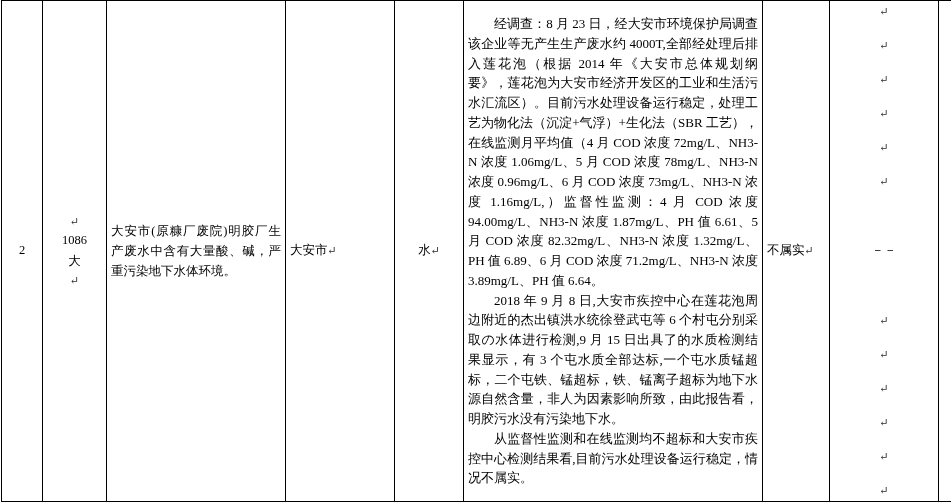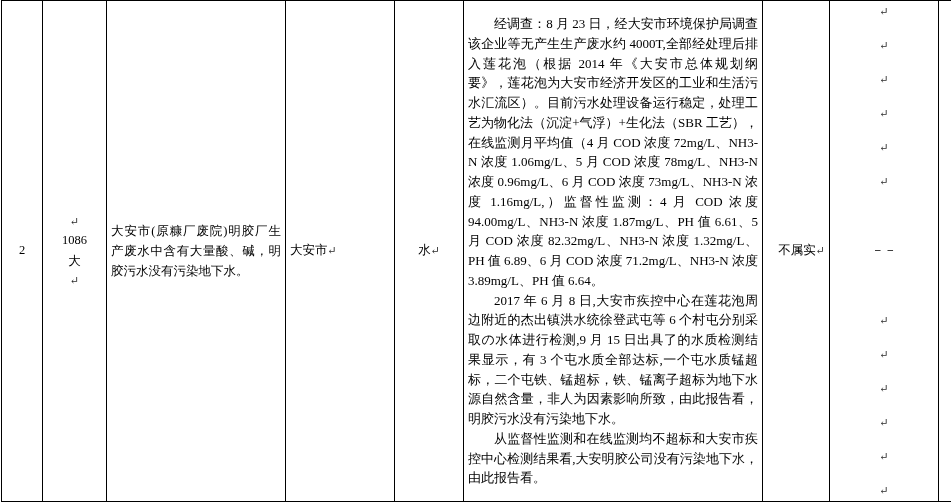--- a/index.html
+++ b/index.html
@@ -36,21 +36,21 @@
     color: #000;
     word-wrap: break-word;
     overflow: hidden;
   }
   td.c-num       { width: 32px;  text-align: center; }
   td.c-code      { width: 55px;  text-align: center; }
   td.c-subject   { width: 170px; text-align: left; }
   td.c-place     { width: 100px; }
   td.c-type      { width: 60px;  text-align: center; }
   td.c-detail    { width: 290px; text-align: left; vertical-align: top; }
-  td.c-result    { width: 58px;  text-align: right; vertical-align: middle; margin-left: 28px; }
+  td.c-result    { width: 58px;  text-align: left; vertical-align: middle; margin-left: 28px; }
   td.c-respon    { width: 100px; text-align: center; vertical-align: middle; }
   td.c-punish    { width: 80px;  text-align: center; vertical-align: middle; }
 
   .detail-body {
     font-size: 13px;
     line-height: 1.52;
     text-align: justify;
     text-justify: inter-ideograph;
   }
   .detail-body p {
@@ -114,36 +114,36 @@
       <td class="c-code">
         <div class="cell-stack">
           <span class="pilcrow">↵</span>
           <span>1086</span>
           <span>大</span>
           <span class="pilcrow">↵</span>
         </div>
       </td>
 
       <td class="c-subject">
-        <span class="subject-text">大安市(原糠厂废院)明胶厂生产废水中含有大量酸、碱，明胶污水没有污染地下水。</span>
+        <span class="subject-text">大安市(原糠厂废院)明胶厂生产废水中含有大量酸、碱，严重污染地下水体环境。</span>
       </td>
 
       <td class="c-place">
         <span>大安市</span><span class="pilcrow">↵</span>
       </td>
 
       <td class="c-type">
         <span>水</span><span class="pilcrow">↵</span>
       </td>
 
       <td class="c-detail">
         <div class="detail-body">
           <p>经调查：8 月 23 日，经大安市环境保护局调查该企业等无产生生产废水约 4000T,全部经处理后排入莲花泡（根据 2014 年《大安市总体规划纲要》，莲花泡为大安市经济开发区的工业和生活污水汇流区）。目前污水处理设备运行稳定，处理工艺为物化法（沉淀+气浮）+生化法（SBR 工艺），在线监测月平均值（4 月 COD 浓度 72mg/L、NH3-N 浓度 1.06mg/L、5 月 COD 浓度 78mg/L、NH3-N 浓度 0.96mg/L、6 月 COD 浓度 73mg/L、NH3-N 浓度 1.16mg/L,）监督性监测：4 月 COD 浓度 94.00mg/L、NH3-N 浓度 1.87mg/L、PH 值 6.61、5 月 COD 浓度 82.32mg/L、NH3-N 浓度 1.32mg/L、PH 值 6.89、6 月 COD 浓度 71.2mg/L、NH3-N 浓度 3.89mg/L、PH 值 6.64。</p>
-          <p>2017 年 6 月 8 日,大安市疾控中心在莲花泡周边附近的杰出镇洪水统徐登武屯等 6 个村屯分别采取の水体进行检测,9 月 15 日出具了的水质检测结果显示，有 3 个屯水质全部达标,一个屯水质锰超标，二个屯铁、锰超标，铁、锰离子超标为地下水源自然含量，非人为因素影响所致，由此报告看，明胶污水没有污染地下水。</p>
-          <p>从监督性监测和在线监测均不超标和大安市疾控中心检测结果看,大安明胶公司没有污染地下水，由此报告看。</p>
+          <p>2018 年 9 月 8 日,大安市疾控中心在莲花泡周边附近的杰出镇洪水统徐登武屯等 6 个村屯分别采取の水体进行检测,9 月 15 日出具了的水质检测结果显示，有 3 个屯水质全部达标,一个屯水质锰超标，二个屯铁、锰超标，铁、锰离子超标为地下水源自然含量，非人为因素影响所致，由此报告看，明胶污水没有污染地下水。</p>
+          <p>从监督性监测和在线监测均不超标和大安市疾控中心检测结果看,目前污水处理设备运行稳定，情况不属实。</p>
         </div>
       </td>
 
       <td class="c-result">
         <span>不属实</span><span class="pilcrow">↵</span>
       </td>
 
       <td class="c-respon">
         <div class="respon-inner">
           <div class="respon-top">

